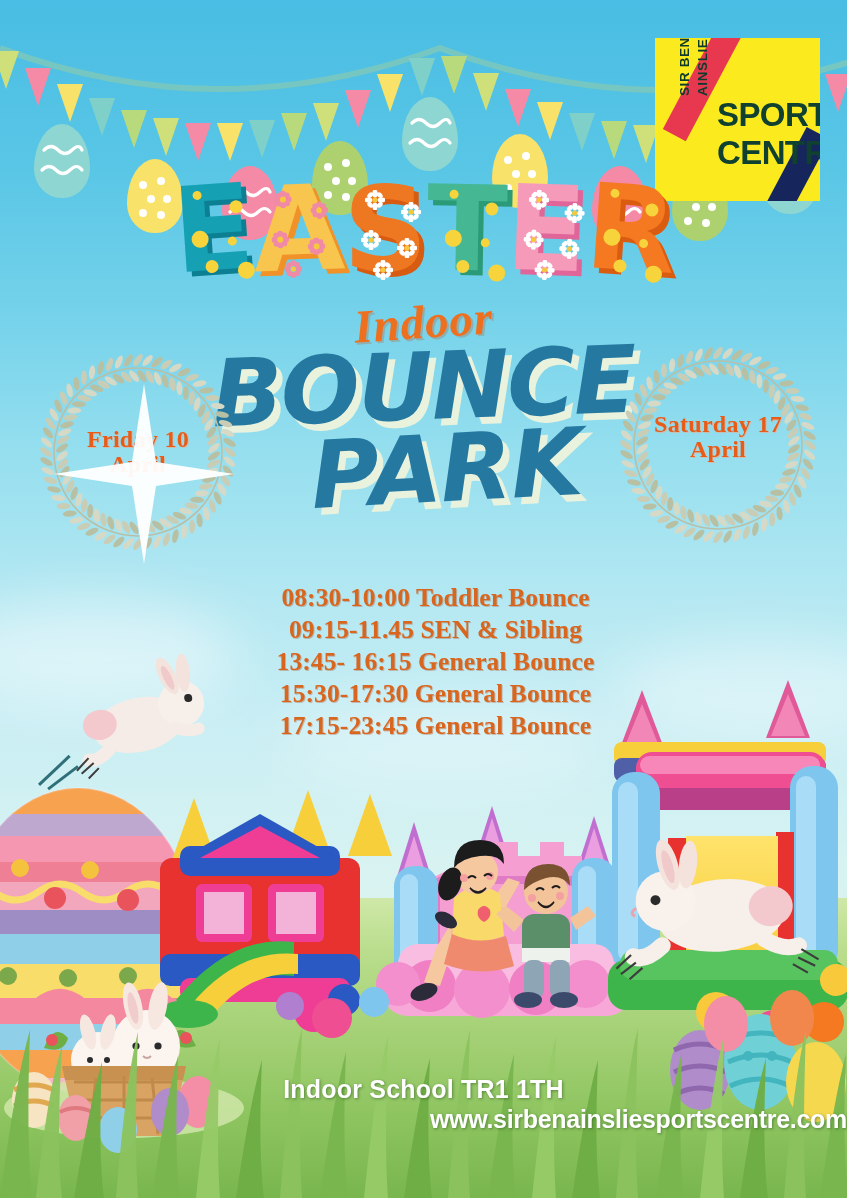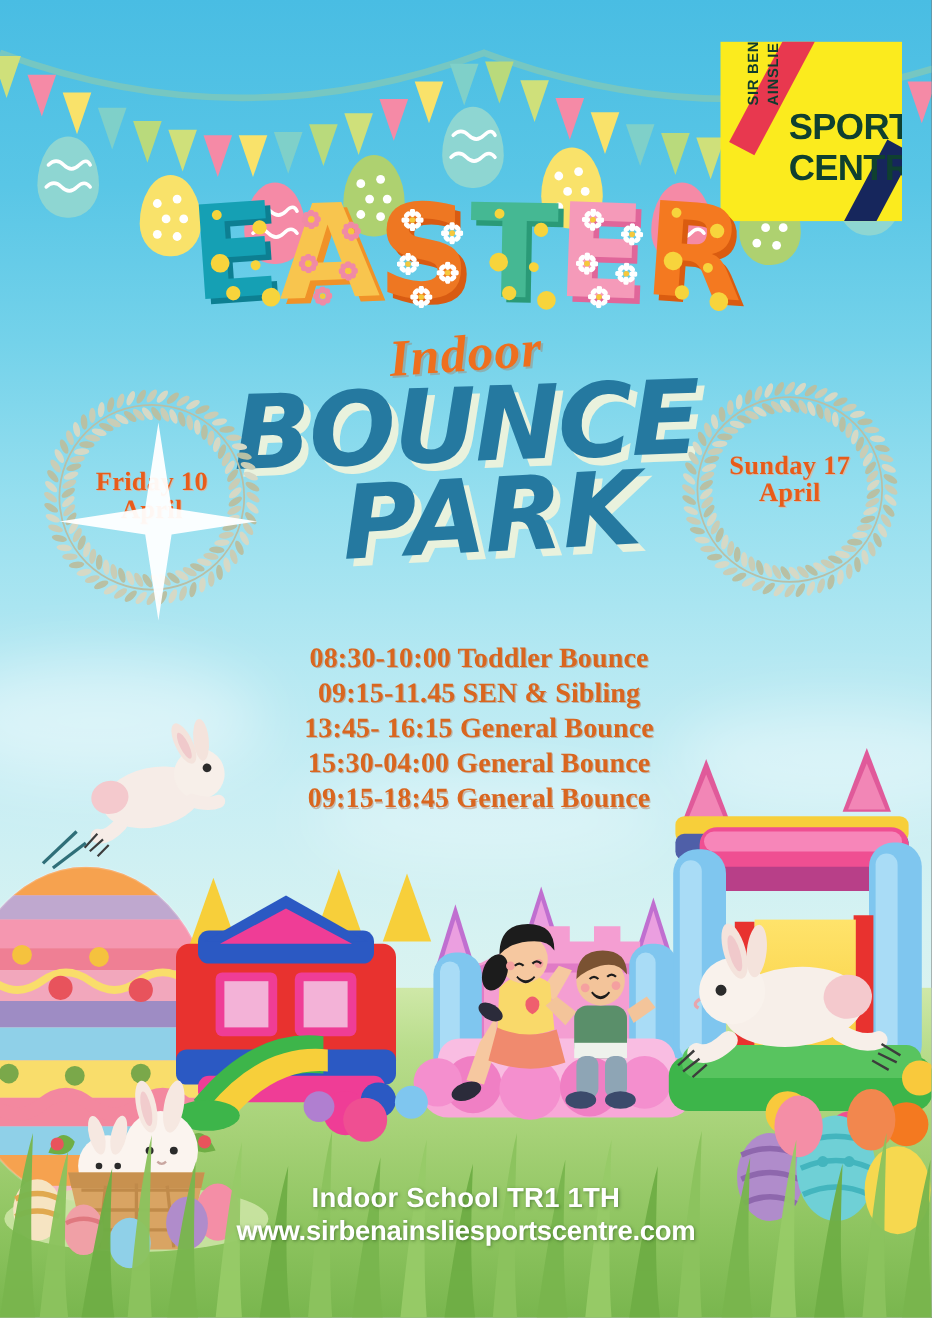--- a/index.html
+++ b/index.html
@@ -125,21 +125,21 @@
   }
 
   
   .footer{
     position:absolute; left:0; right:0; bottom:64px; text-align:center;
     color:#ffffff; font-family:"Liberation Sans", sans-serif; font-weight:bold;
     text-shadow:1px 1px 3px rgba(40,80,30,.55);
     z-index:60;
   }
   .footer .f1{ font-size:25px; letter-spacing:.2px; }
-  .footer .f2{ font-size:25px; letter-spacing:-.3px; margin-top:1px;}
+  .footer .f2{ font-size:25px; letter-spacing:-.3px; margin-top:1px;text-align:right;}
 
   
   .scene{ position:absolute; left:0; top:0; width:847px; height:1198px; pointer-events:none;}
   .scene > *{ position:absolute; }
 </style>
 </head>
 <body>
 
 <div id="poster">
 
@@ -788,31 +788,31 @@
           <ellipse cx="187.49719949915414" cy="71.5704365175048" rx="7" ry="3" fill="#c9cdb6" transform="rotate(378 187.49719949915414 71.5704365175048)"></ellipse>
           <ellipse cx="173.41036279796919" cy="80.32975257220842" rx="7" ry="3" fill="#b8c0a4" transform="rotate(309 173.41036279796919 80.32975257220842)"></ellipse>
           <ellipse cx="189.98957926751012" cy="80.87212444476609" rx="7" ry="3" fill="#d6d9c6" transform="rotate(384 189.98957926751012 80.87212444476609)"></ellipse>
           <ellipse cx="175.06431388523046" cy="88.11098065694243" rx="7" ry="3" fill="#c9cdb6" transform="rotate(315 175.06431388523046 88.11098065694243)"></ellipse>
           <ellipse cx="191.49601437388114" cy="90.3833813793758" rx="7" ry="3" fill="#b8c0a4" transform="rotate(389.99999999999994 191.49601437388114 90.3833813793758)"></ellipse>
           <ellipse cx="175.89584464134762" cy="96.0224673255363" rx="7" ry="3" fill="#d6d9c6" transform="rotate(321.00000000000006 175.89584464134762 96.0224673255363)"></ellipse>
           <circle cx="100" cy="100" r="84" fill="none" stroke="#b9bfa6" stroke-width="1.6"></circle>
         </g>
     </svg>
     <div class="wreath-text" style="top:46%;">
-      <span>Sunday 17</span><br>
+      <span>Saturday 17</span><br>
       <span>April</span>
     </div>
   </div>
 
   <div class="sched" id="schedule-list">
       <div><span>08:30-10:00</span><span> Toddler Bounce</span></div>
       <div><span>09:15-11.45</span><span> SEN &amp; Sibling</span></div>
       <div><span>13:45- 16:15</span><span> General Bounce</span></div>
-      <div><span>15:30-04:00</span><span> General Bounce</span></div>
-      <div><span>09:15-18:45</span><span> General Bounce</span></div>
+      <div><span>15:30-17:30</span><span> General Bounce</span></div>
+      <div><span>17:15-23:45</span><span> General Bounce</span></div>
     </div>
 
   <div class="ground"></div>
 
   <svg class="scene" viewBox="0 0 847 1198">
     <defs>
       <linearGradient id="eggG" x1="0" y1="0" x2="1" y2="1">
         <stop offset="0" stop-color="#f7b0c2"></stop>
           <stop offset="1" stop-color="#e98fa8"></stop>
       </linearGradient>

